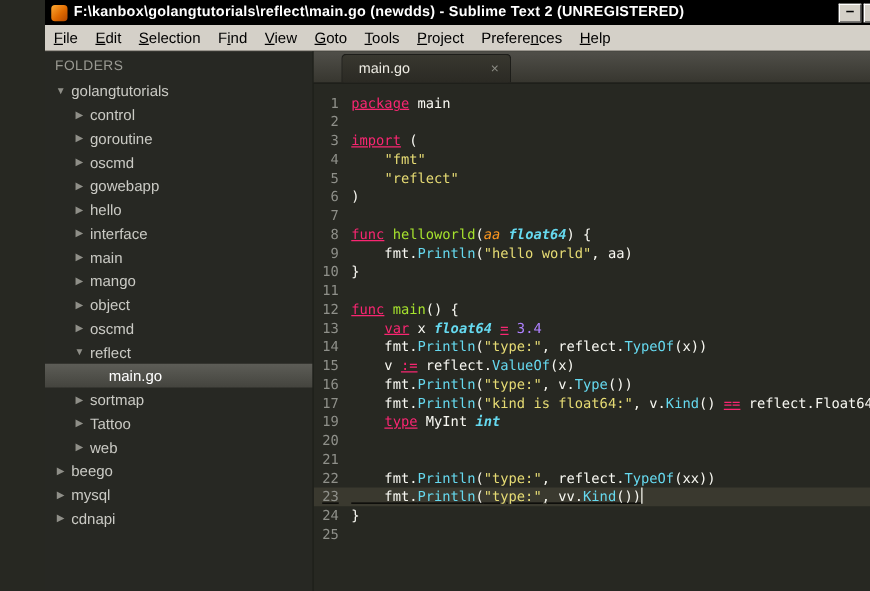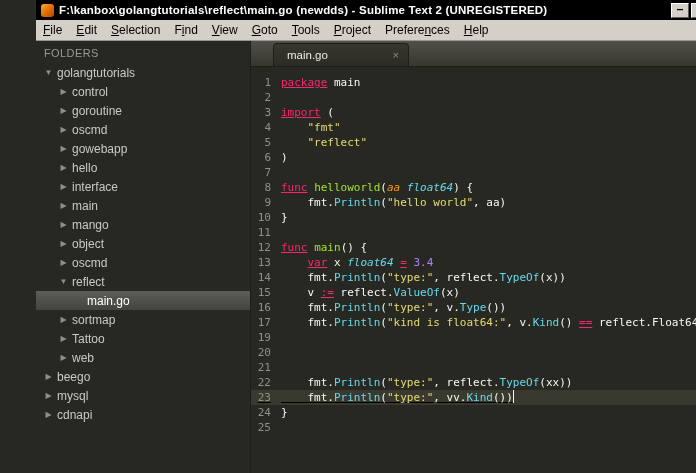--- a/index.html
+++ b/index.html
@@ -53,21 +53,21 @@
   .code-lines { padding:8px 12px 0 0; }
   .line { display:flex; height:15px; }
   .line.current { background:#3a392f;text-decoration:underline; }
   .ln { width:30px; text-align:right; padding-right:10px; color:#8f908a; flex-shrink:0; }
   .lc { white-space:pre; color:#f8f8f2; }
 
   .kw  { color:#f92672;text-decoration:underline; }
   .fn  { color:#a6e22e; }
   .str { color:#e6db74; }
   .num { color:#ae81ff; }
-  .typ { color:#66d9ef; font-style:italic; }
+  .typ { color:#66d9ef; font-style:italic;font-weight:bold; }
   .sup { color:#66d9ef; }
   .par { color:#fd971f; font-style:italic; }
   .pl  { color:#f8f8f2; }
 
   .caret { display:inline-block; width:1px; height:13px; background:#f8f8f0;
            vertical-align:-2px; }
 
   .vscroll { position:absolute; top:27px; right:0; bottom:0; width:10px; background:#2e2e29; }
   .vthumb { position:absolute; top:2px; left:2px; right:2px; height:94%; background:#45453f; border-radius:3px; }
 </style>
@@ -255,20 +255,21 @@
             <div class="line">
               <span class="ln">16</span>
               <span class="lc"><span class="pl">    fmt.</span><span class="sup">Println</span><span class="pl">(</span><span class="str">"type:"</span><span class="pl">, v.</span><span class="sup">Type</span><span class="pl">())</span></span>
             </div>
             <div class="line">
               <span class="ln">17</span>
               <span class="lc"><span class="pl">    fmt.</span><span class="sup">Println</span><span class="pl">(</span><span class="str">"kind is float64:"</span><span class="pl">, v.</span><span class="sup">Kind</span><span class="pl">() </span><span class="kw">==</span><span class="pl"> reflect.Float64)</span></span>
             </div>
             <div class="line">
               <span class="ln">19</span>
+              <span class="lc"><span class="pl">    </span><span class="kw">type</span><span class="pl"> MyInt </span><span class="typ">int</span></span>
             </div>
             <div class="line">
               <span class="ln">20</span>
             </div>
             <div class="line">
               <span class="ln">21</span>
             </div>
             <div class="line">
               <span class="ln">22</span>
               <span class="lc"><span class="pl">    fmt.</span><span class="sup">Println</span><span class="pl">(</span><span class="str">"type:"</span><span class="pl">, reflect.</span><span class="sup">TypeOf</span><span class="pl">(xx))</span></span>

